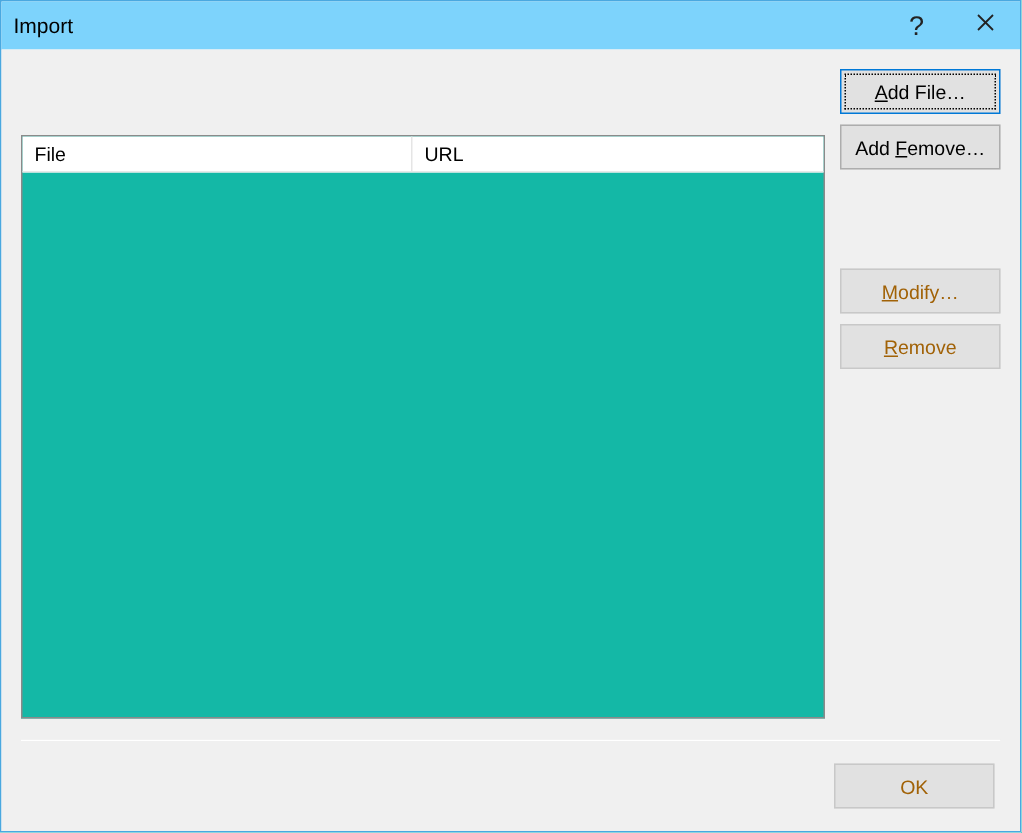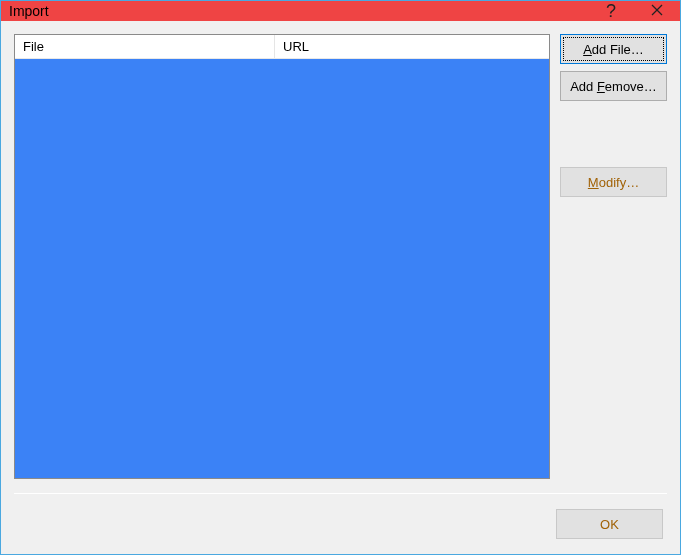--- a/index.html
+++ b/index.html
@@ -17,25 +17,25 @@
     }
     .dialog {
       width: 681px;
       height: 555px;
       border: 1px solid #4aa8e0;
       background: #fff;
       display: flex;
       flex-direction: column;
     }
     .titlebar {
-      height: 20px;
+      height: 32px;
       display: flex;
       align-items: center;
       padding-left: 8px;
-      background: #ef4444;
+      background: #7dd3fc;
     }
     .titlebar-title {
       flex: 1;
       font-size: 14px;
       color: #000;
     }
     .titlebar-buttons {
       display: flex;
       height: 100%;
     }
@@ -70,22 +70,23 @@
       gap: 0;
     }
     .main-row {
       display: flex;
       gap: 10px;
       flex: 1;
       min-height: 0;
     }
     .table-wrap {
       flex: 1;
-      background: #3b82f6;
+      background: #14b8a6;
       border: 1px solid #8a8a8a;
+      margin-top: 44px;
     }
     .table-header {
       display: flex;
       height: 24px;
       border-bottom: 1px solid #e8e8e8;
       background: #fff;
     }
     .th {
       padding: 3px 8px;
       font-size: 13px;
@@ -185,20 +186,23 @@
         <button class="btn btn-focused">
           <span><span class="u">A</span><span>dd File…</span></span>
         </button>
         <button class="btn">
           <span><span>Add </span><span class="u">F</span><span>emove…</span></span>
         </button>
         <div class="gap-small"></div>
         <button class="btn btn-disabled">
           <span><span class="u">M</span><span>odify…</span></span>
         </button>
+        <button class="btn btn-disabled">
+          <span><span class="u">R</span><span>emove</span></span>
+        </button>
       </div>
     </div>
 
     <div class="separator"></div>
 
     <div class="bottom-bar">
       <button class="btn btn-disabled">
         <span>OK</span>
       </button>
     </div>

